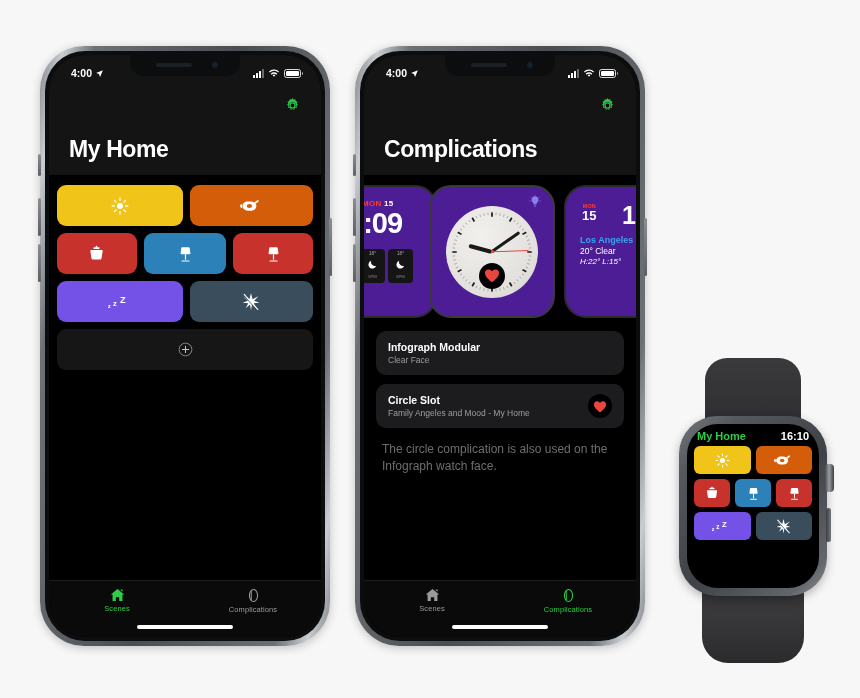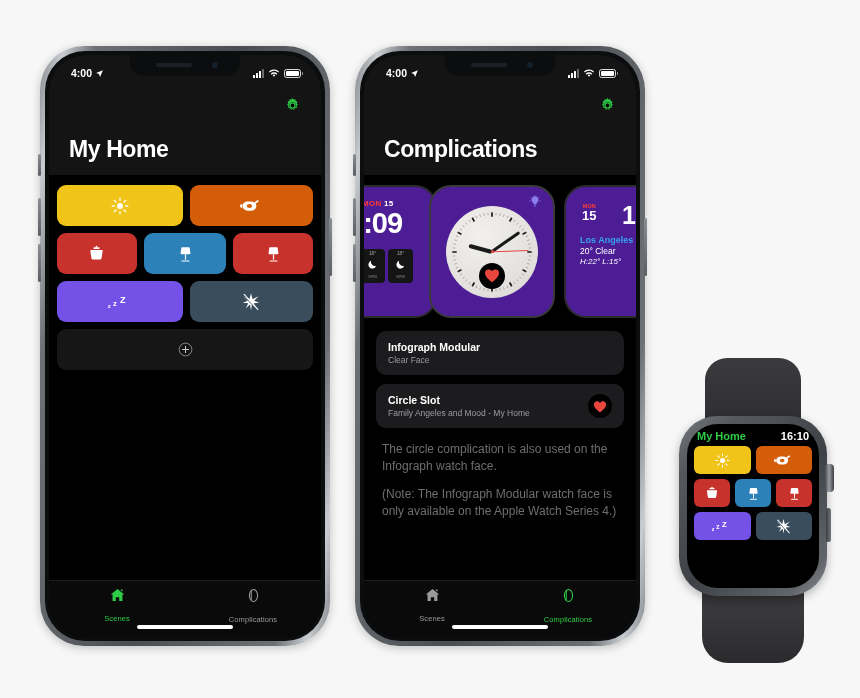--- a/index.html
+++ b/index.html
@@ -173,21 +173,21 @@
   }
   .tab {
     flex: 1;
     display: flex;
     flex-direction: column;
     align-items: center;
     justify-content: flex-start;
     padding-top: 7px;
     cursor: pointer;
   }
-  .tab .tlabel { font-size: 7.5px; margin-top: 12px; letter-spacing: .1px; text-align: right; }
+  .tab .tlabel { font-size: 7.5px; margin-top: 2px; letter-spacing: .1px; text-align: right; }
   .tab.active .tlabel { color: #2ecc47; }
   .tab.inactive .tlabel { color: #9a9a9a; }
   .homebar {
     position: absolute;
     left: 50%; transform: translateX(-50%);
     bottom: 8px;
     width: 96px; height: 4px;
     border-radius: 2px;
     background: #ffffff;
     z-index: 8;
@@ -632,21 +632,20 @@
               <div class="t2">Family Angeles and Mood - My Home</div>
             </div>
             <div class="heartbadge">
               <svg width="14" height="13" viewBox="0 0 24 22">
                 <path fill="#e8463f" d="M12 21S1.5 14.2 1.5 7.6A5.6 5.6 0 0 1 12 4.8 5.6 5.6 0 0 1 22.5 7.6C22.5 14.2 12 21 12 21z"></path>
               </svg>
             </div>
           </div>
           <div class="note">
             <p>The circle complication is also used on the Infograph watch face.</p>
-            <p>(Note: The Infograph Modular watch face is only available on the Apple Watch Series 4.)</p>
           </div>
         </div>
 
         <div class="tabbar">
           <div class="tab inactive">
             <svg width="15" height="14" viewBox="0 0 24 22">
               <path fill="#9a9a9a" d="M12 1.4L1.2 10.2h2.9v10.4h5.2v-6h5.4v6h5.2V10.2h2.9z"></path>
               <path fill="#9a9a9a" d="M17.2 2h2.9v3.6l-2.9-2.3z"></path>
             </svg>
             <div class="tlabel">Scenes</div>

